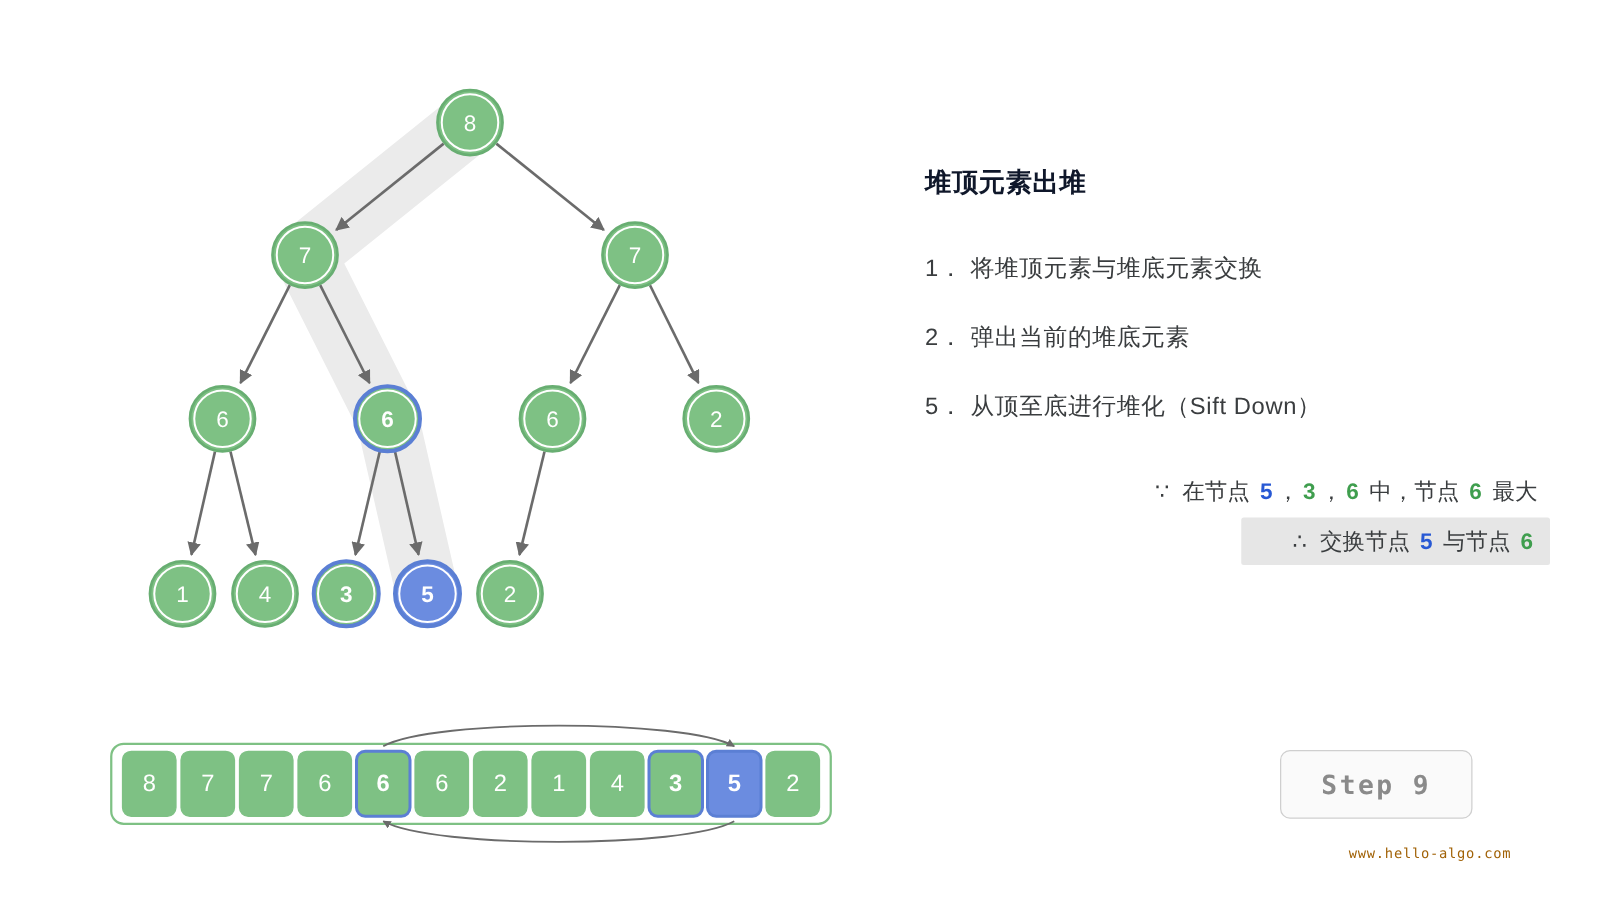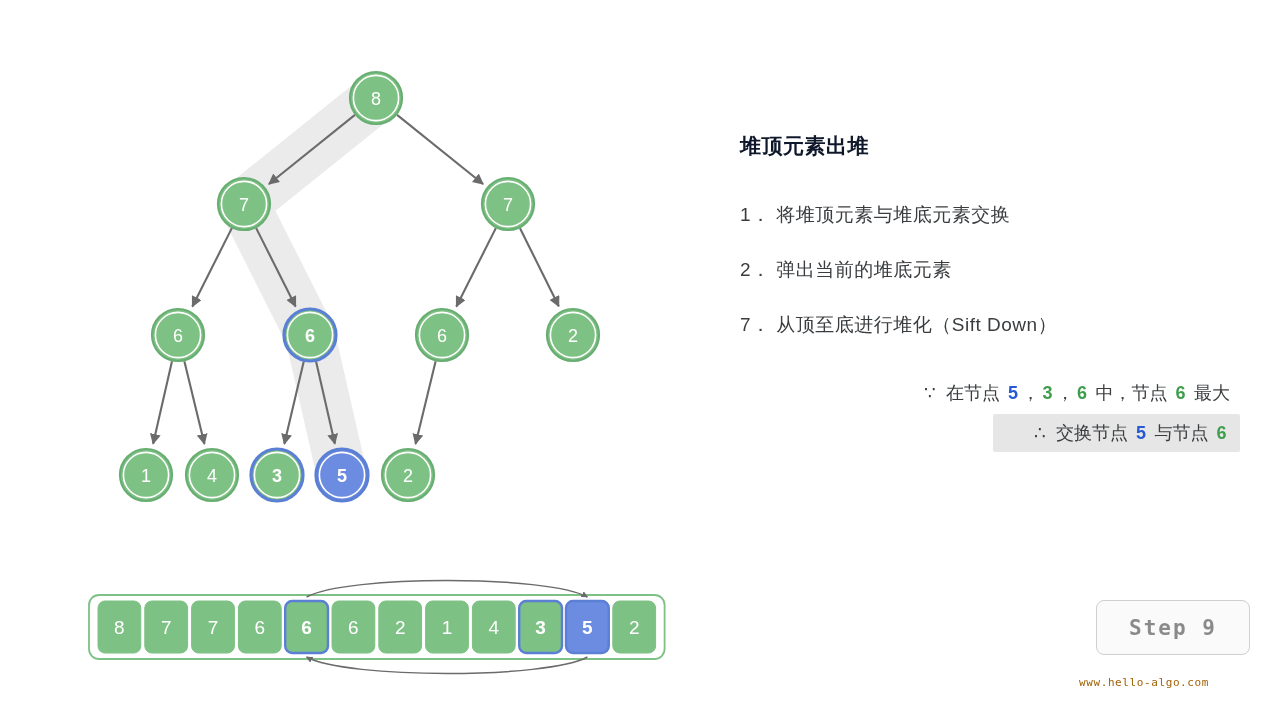--- a/index.html
+++ b/index.html
@@ -48,21 +48,21 @@
   .reason-line.is-highlighted { background: #e6e6e6; padding-left: 41px; }
   .sym { margin-right: 10px; display: inline-block; }
   .val { font-weight: bold; padding: 0 3px; }
   .val.blue  { color: #2859d4; }
   .val.green { color: #3f9e4e; }
   .sep { letter-spacing: 0; }
 
   
   #step-badge {
     position: absolute;
-    left: 1096px; top: 600px;
+    left: 1024px; top: 600px;
     width: 152px; height: 53px;
     border: 1.6px solid #cfcfcf;
     border-radius: 8px;
     background: #fafafa;
     display: flex; align-items: center; justify-content: center;
     font-family: "DejaVu Sans Mono", "Liberation Mono", monospace;
     font-size: 21px; font-weight: bold;
     color: #8a8a8a;
     letter-spacing: 2px;
   }
@@ -231,21 +231,21 @@
         <path d="M 306.59999999999997 597 C 346.59999999999997 575, 547.4 575, 587.4 597" fill="none" stroke="#6b6b6b" stroke-width="1.5" marker-end="url(#arrow-sm)"></path>
         <path d="M 587.4 657 C 547.4 679, 346.59999999999997 679, 306.59999999999997 657" fill="none" stroke="#6b6b6b" stroke-width="1.5" marker-end="url(#arrow-sm)"></path>
       </g>
   </svg>
 
   <div id="panel">
     <h1 id="panel-title">堆顶元素出堆</h1>
     <div id="steps-list">
         <p class="step-line">1． 将堆顶元素与堆底元素交换</p>
         <p class="step-line">2． 弹出当前的堆底元素</p>
-        <p class="step-line">7． 从顶至底进行堆化（Sift Down）</p>
+        <p class="step-line">5． 从顶至底进行堆化（Sift Down）</p>
       </div>
     <div id="reason-list" class="reason-list">
         <div><div class="reason-line"><span class="sym">∵</span><span class="sep">在节点 </span><span class="val blue">5</span><span class="sep">，</span><span class="val green">3</span><span class="sep">，</span><span class="val green">6</span><span class="sep"> 中，节点 </span><span class="val green">6</span><span class="sep"> 最大</span></div></div>
         <div><div class="reason-line is-highlighted"><span class="sym">∴</span><span class="sep">交换节点 </span><span class="val blue">5</span><span class="sep"> 与节点 </span><span class="val green">6</span></div></div>
       </div>
   </div>
 
   <div id="step-badge">Step 9</div>
 
   <div id="watermark">www.hello-algo.com</div>

